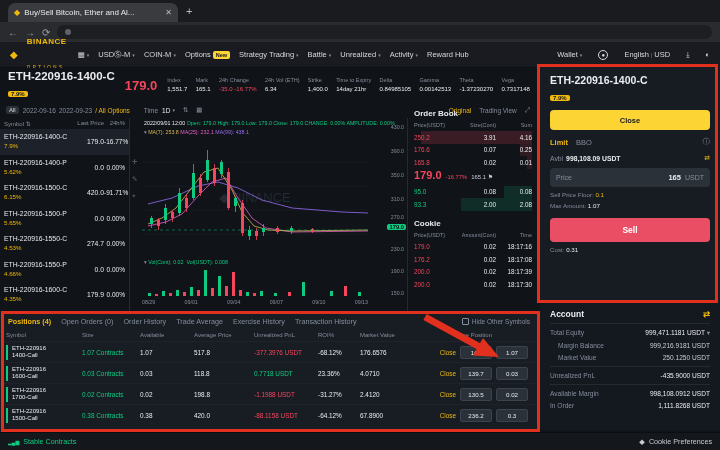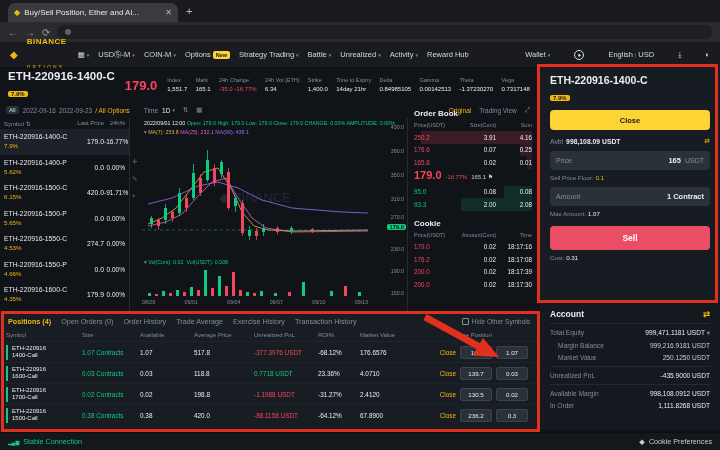--- a/index.html
+++ b/index.html
@@ -29,21 +29,21 @@
   .urlpill{flex:1;height:14px;background:#1d1e21;border-radius:7px;display:flex;align-items:center;padding:0 8px;gap:5px;}
   .urlpill .dot{width:6px;height:6px;border-radius:50%;background:#5f6368;}
   
   .appnav{left:0;top:42px;width:720px;height:26px;background:#191b20;display:flex;align-items:center;padding:0 10px;gap:9px;border-bottom:1px solid #0c0e12;}
   .brand{display:flex;flex-direction:column;line-height:1;margin-right:2px;gap:20px;}
   .brand b{color:var(--yellow);font-size:8px;letter-spacing:.5px;}
   .brand i{color:var(--yellow);font-style:normal;font-size:4.5px;letter-spacing:2.5px;}
   .nitem{font-size:7.5px;color:#d5dae0;display:flex;align-items:center;gap:2px;white-space:nowrap;}
   .nitem .c{font-size:5px;color:var(--sub);}
   .badge-new{background:var(--yellowL);color:#181a20;font-size:5.5px;font-weight:bold;border-radius:2px;padding:1px 3px;}
-  .navright{margin-left:auto;display:flex;align-items:center;gap:24px;text-align:center;}
+  .navright{margin-left:auto;display:flex;align-items:center;gap:16px;text-align:center;}
   .usercirc{width:10px;height:10px;border-radius:50%;border:1px solid #d5dae0;color:#d5dae0;font-size:6px;display:flex;align-items:center;justify-content:center;}
   
   .ctheader{left:0;top:68px;width:538px;height:34px;display:flex;align-items:center;padding:0 8px;gap:10px;background:var(--bg);}
   .ctitle{font-size:11.5px;font-weight:bold;color:var(--txt);white-space:nowrap;}
   .ivbadge{display:inline-block;background:var(--yellow);color:#181a20;font-size:6px;font-weight:bold;border-radius:2px;padding:0px 3px;margin-top:2px;}
   .bigprice{font-size:13px;font-weight:bold;color:var(--red);}
   .stats{display:flex;flex:1;justify-content:space-between;gap:4px;}
   .stat{display:flex;flex-direction:column;line-height:1.5;}
   .stat .l{font-size:5.5px;color:var(--sub);white-space:nowrap;}
   .stat .v{font-size:6px;color:var(--txt);white-space:nowrap;}
@@ -131,21 +131,21 @@
   .arrow{pointer-events:none;z-index:51;}
 </style>
 </head>
 <body>
 
 <div id="screen">
 
   <div class="abs tabstrip">
     <div class="abs tab">
       <span class="fav">◆</span>
-      <span class="tab-title">Buy/Sell Position, Ether and Al...</span>
+      <span class="tab-title">Buy/Sell Bitcoin, Ether and Al...</span>
       <span class="x">✕</span>
     </div>
     <span class="abs newtab">+</span>
   </div>
 
   <div class="abs addrbar">
     <span class="navico">←</span>
     <span class="navico">→</span>
     <span class="navico">⟳</span>
     <div class="urlpill">
@@ -535,36 +535,37 @@
         <span class="n sub">18:17:30</span>
     </div>
   </div>
 
   <div class="abs orderpanel">
     <div class="optitle">ETH-220916-1400-C</div>
     <span class="ivbadge">7.9%</span>
     <div class="optabs">
       <div class="optab active">Close</div>
     </div>
+    <div class="limitrow">
+      <span class="yel" style="font-weight:bold;">Limit</span>
+      <span class="sub">BBO</span>
+      <span class="sub grow r">ⓘ</span>
+    </div>
     <div class="avblrow">
       <span class="sub">Avbl</span>
       <span class="txt" style="font-weight:bold;">998,108.09 USDT</span>
       <span class="yel grow r">⇄</span>
     </div>
     <div class="fld">
       <span class="lab">Price</span>
       <span class="val">165</span>
       <span class="unit">USDT</span>
     </div>
     <div class="hint">
       <span>Sell Price Floor:</span> <span class="yel">0.1</span>
-    </div>
-    <div class="fld">
-      <span class="lab">Amount</span>
-      <span class="val">1 Contract</span>
     </div>
     <div class="hint">
       <span>Max Amount:</span> <span class="txt">1.07</span>
     </div>
     <div class="sellbtn">Sell</div>
     <div class="hint">
       <span>Cost:</span> <span class="txt">0.31</span>
     </div>
   </div>
 
@@ -678,21 +679,21 @@
         <span class="cl">Close</span>
         <span class="pin">236.2</span>
         <span class="pin">0.3</span>
       </span>
     </div>
   </div>
 
   <div class="abs statusbar">
     <span class="grn" style="display:flex;align-items:center;gap:4px;">
       <span style="font-size:5px;">▂▄▆</span>
-      <span>Stable Connection</span>
+      <span>Stable Contracts</span>
     </span>
     <span class="cookie">
       <span>◆</span>
       <span>Cookie Preferences</span>
     </span>
   </div>
 
   <div class="abs annot" style="left:537px;top:64px;width:181px;height:239px;"></div>
   <div class="abs annot" style="left:1px;top:311px;width:539px;height:121px;"></div>
   <svg class="abs arrow" style="left:415px;top:312px;" width="100" height="55" viewBox="0 0 100 55">

